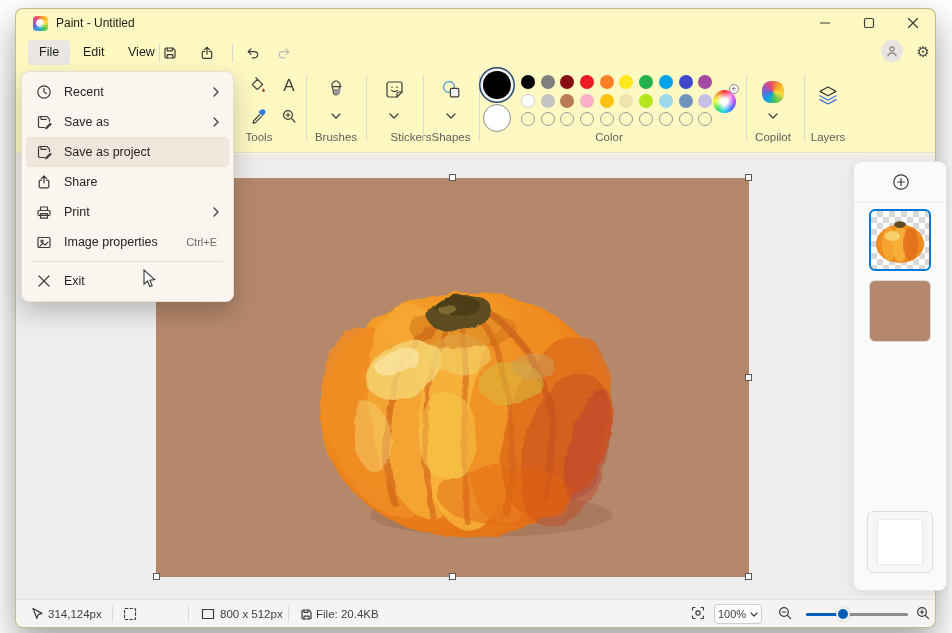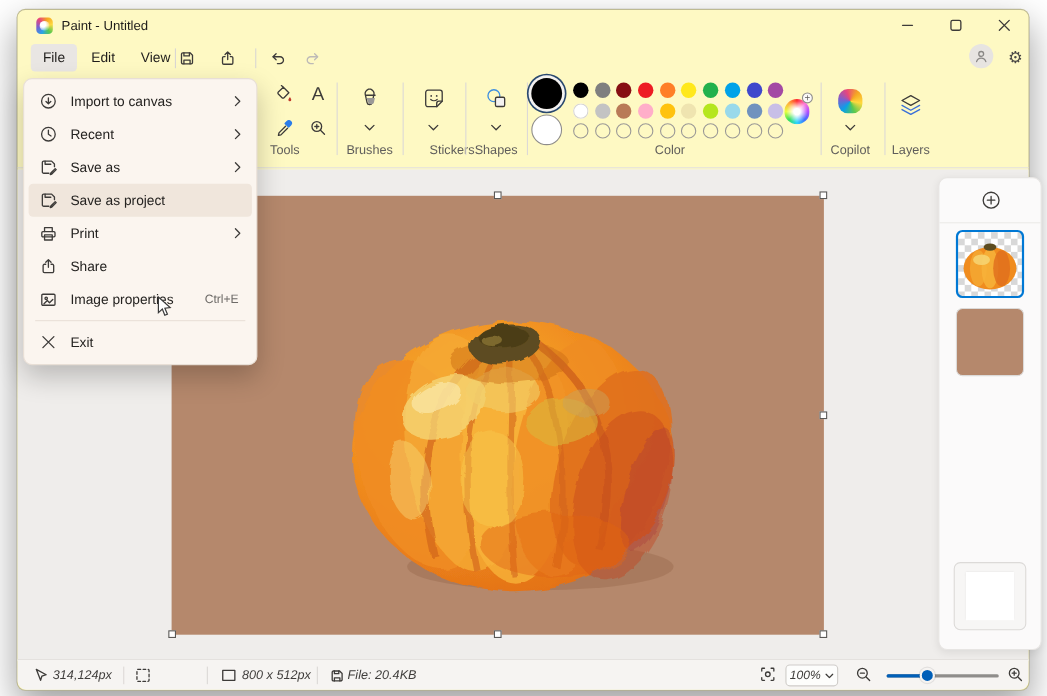--- a/index.html
+++ b/index.html
@@ -64,21 +64,21 @@
   .lp-add{ position:absolute; left:36px; top:9px; width:22px; height:22px; display:flex; align-items:center; justify-content:center; border-radius:4px; }
   .lp-div{ position:absolute; left:0; top:40px; width:100%; height:1px; background:#ecebe9; }
   .thumb{ position:absolute; left:15px; width:62px; height:62px; border-radius:6px; border:1px solid #dcdad8; overflow:hidden; }
   .thumb.sel{ border:2px solid #0078d4; }
   .checker{ background-image:conic-gradient(#d8d8d8 25%, #ffffff 25% 50%, #d8d8d8 50% 75%, #ffffff 75%); background-size:12px 12px; }
   .bg-thumb-outer{ position:absolute; left:13px; top:349px; width:66px; height:62px; border:1px solid #dcdad8; border-radius:6px;
     display:flex; align-items:center; justify-content:center; background:#f7f6f5; }
   .bg-thumb-inner{ width:44px; height:44px; background:#ffffff; box-shadow:0 0 2px rgba(0,0,0,.15); }
   
   .statusbar{ position:absolute; left:0; bottom:0; width:100%; height:28px; background:#f6f4f2; border-top:1px solid #e4e1de;
-    border-radius:0 0 8px 8px; font-size:11.5px; color:#3f3d3b;font-style:italic; }
+    border-radius:0 0 8px 8px; font-size:11.5px; color:#3f3d3b; }
   .sb-txt{ position:absolute; top:0; line-height:28px; }
   .sb-ic{ position:absolute; top:6px; width:16px; height:16px; display:flex; align-items:center; justify-content:center; }
   .sb-sep{ position:absolute; top:6px; width:1px; height:16px; background:#dcd9d6; }
   .zoom-dd{ position:absolute; top:4px; width:48px; height:20px; border:1px solid #cfccc9; border-radius:4px; background:#fdfdfc;
     font-size:11px; color:#3f3d3b; display:flex; align-items:center; justify-content:center; gap:4px; }
   .slider{ position:absolute; top:13px; width:102px; height:3px; border-radius:2px; background:#8f8d8b; }
   .slider .fill{ position:absolute; left:0; top:0; height:3px; width:37px; background:#005fb8; border-radius:2px; }
   .slider .knob{ position:absolute; left:30px; top:-6px; width:14px; height:14px; border-radius:50%; background:#005fb8; border:2px solid #f6f4f2; box-shadow:0 0 0 1px rgba(0,0,0,.08); }
   
   .filemenu{ position:absolute; left:5px; top:62px; width:213px; background:#fbf5ef; border:1px solid #e8dfd6;
@@ -439,34 +439,20 @@
             <path d="M7 5.2v3.6M5.2 7h3.6"></path>
         </svg>
       </div>
     </div>
 
     <div class="filemenu">
       <div class="mi">
         <span class="mic">
             <svg class="ln" width="16" height="16">
               <circle cx="8" cy="8" r="6.2"></circle>
-              <path d="M8 5v5M5.8 8.2L8 10.4l2.2-2.2"></path>
-            </svg>
-          </span>
-        <span class="lbl">Import to canvas</span>
-        <span class="sub">
-            <svg class="ln" width="6" height="10">
-              <path d="M1 1l4 4-4 4"></path>
-            </svg>
-          </span>
-      </div>
-      <div class="mi">
-        <span class="mic">
-            <svg class="ln" width="16" height="16">
-              <circle cx="8" cy="8" r="6.2"></circle>
               <path d="M8 4.4V8l2.4 1.6"></path>
             </svg>
           </span>
         <span class="lbl">Recent</span>
         <span class="sub">
             <svg class="ln" width="6" height="10">
               <path d="M1 1l4 4-4 4"></path>
             </svg>
           </span>
       </div>
@@ -490,44 +476,44 @@
             <svg class="ln" width="16" height="16">
               <path d="M2.5 3.7A1.2 1.2 0 0 1 3.7 2.5h7.2l2.6 2.6v2.4M8.5 13.5H3.7a1.2 1.2 0 0 1-1.2-1.2V3.7"></path>
               <path d="M5 2.5v2.8h5.2"></path>
               <path d="M10.2 13.3l4-4 .9.9-4 4-1.4.5z"></path>
             </svg>
           </span>
         <span class="lbl">Save as project</span>
       </div>
       <div class="mi">
         <span class="mic">
+            <svg class="ln" width="16" height="16">
+              <path d="M8 9V2.2M5.6 4.4L8 2l2.4 2.4"></path>
+              <path d="M5.6 6.2H4.4a1.2 1.2 0 0 0-1.2 1.2v5.2a1.2 1.2 0 0 0 1.2 1.2h7.2a1.2 1.2 0 0 0 1.2-1.2V7.4a1.2 1.2 0 0 0-1.2-1.2h-1.2"></path>
+            </svg>
+          </span>
+        <span class="lbl">Share</span>
+      </div>
+      <div class="mi">
+        <span class="mic">
             <svg class="ln" width="16" height="15">
               <path d="M4.5 5.5V2h7v3.5"></path>
               <rect x="2" y="5.5" width="12" height="4.8" rx="1"></rect>
               <rect x="4.5" y="8.6" width="7" height="4.6"></rect>
             </svg>
           </span>
         <span class="lbl">Print</span>
         <span class="sub">
             <svg class="ln" width="6" height="10">
               <path d="M1 1l4 4-4 4"></path>
             </svg>
           </span>
       </div>
       <div class="mi">
         <span class="mic">
-            <svg class="ln" width="16" height="16">
-              <path d="M8 9V2.2M5.6 4.4L8 2l2.4 2.4"></path>
-              <path d="M5.6 6.2H4.4a1.2 1.2 0 0 0-1.2 1.2v5.2a1.2 1.2 0 0 0 1.2 1.2h7.2a1.2 1.2 0 0 0 1.2-1.2V7.4a1.2 1.2 0 0 0-1.2-1.2h-1.2"></path>
-            </svg>
-          </span>
-        <span class="lbl">Share</span>
-      </div>
-      <div class="mi">
-        <span class="mic">
             <svg class="ln" width="16" height="15">
               <rect x="2" y="2.5" width="12" height="10" rx="1"></rect>
               <circle cx="6" cy="6.2" r="1.1"></circle>
               <path d="M4 11.2l3-3 2 2 3-3"></path>
             </svg>
           </span>
         <span class="lbl">Image properties</span>
         <span class="sc">Ctrl+E</span>
       </div>
       <div class="menu-div"></div>

